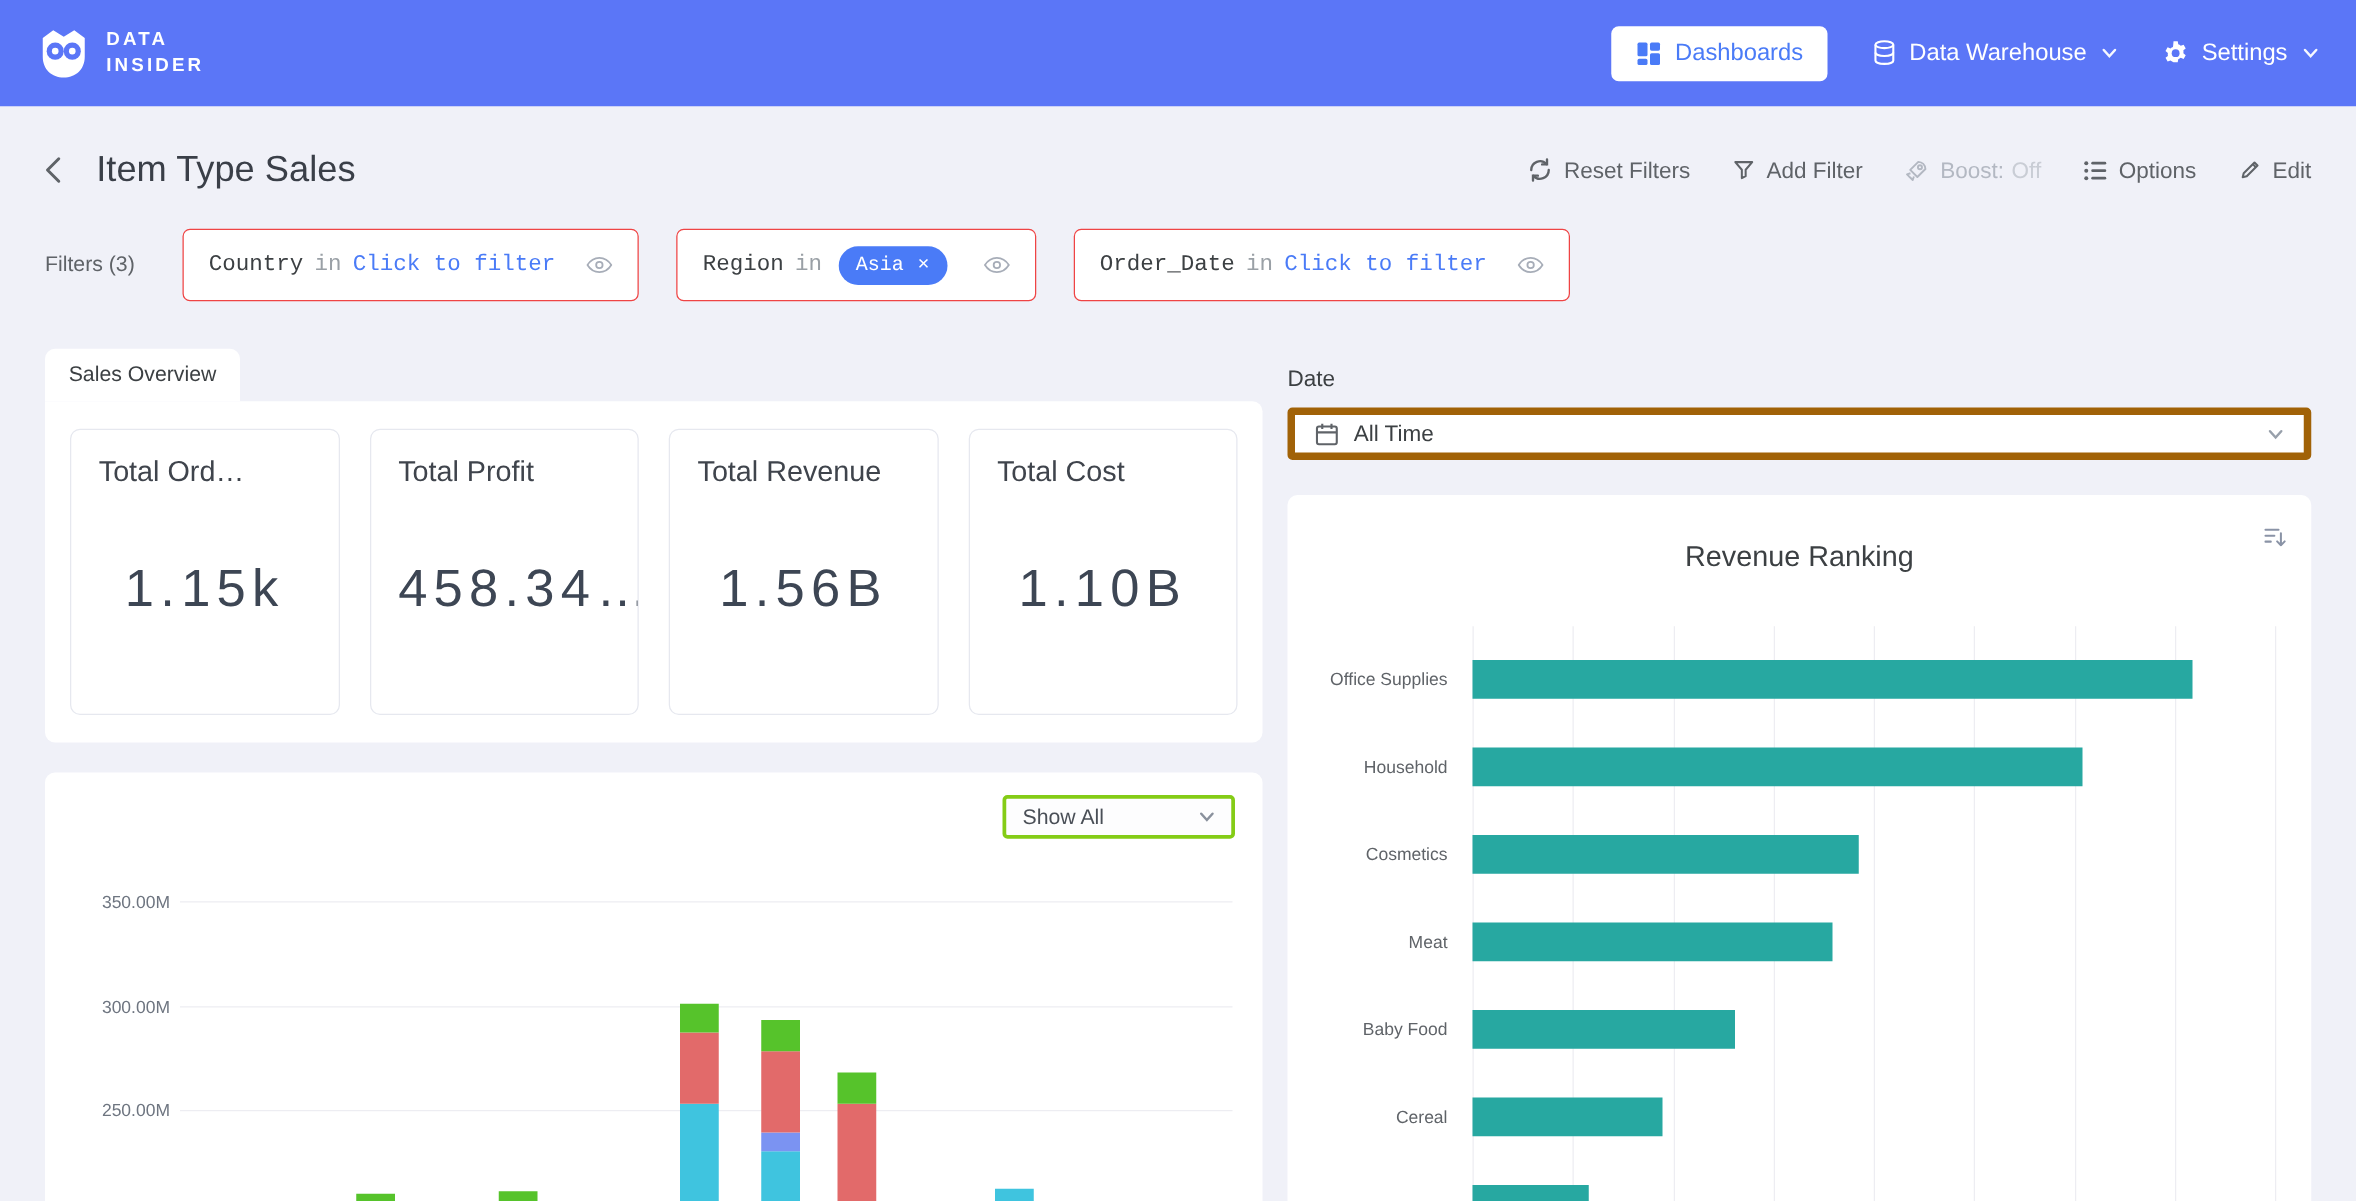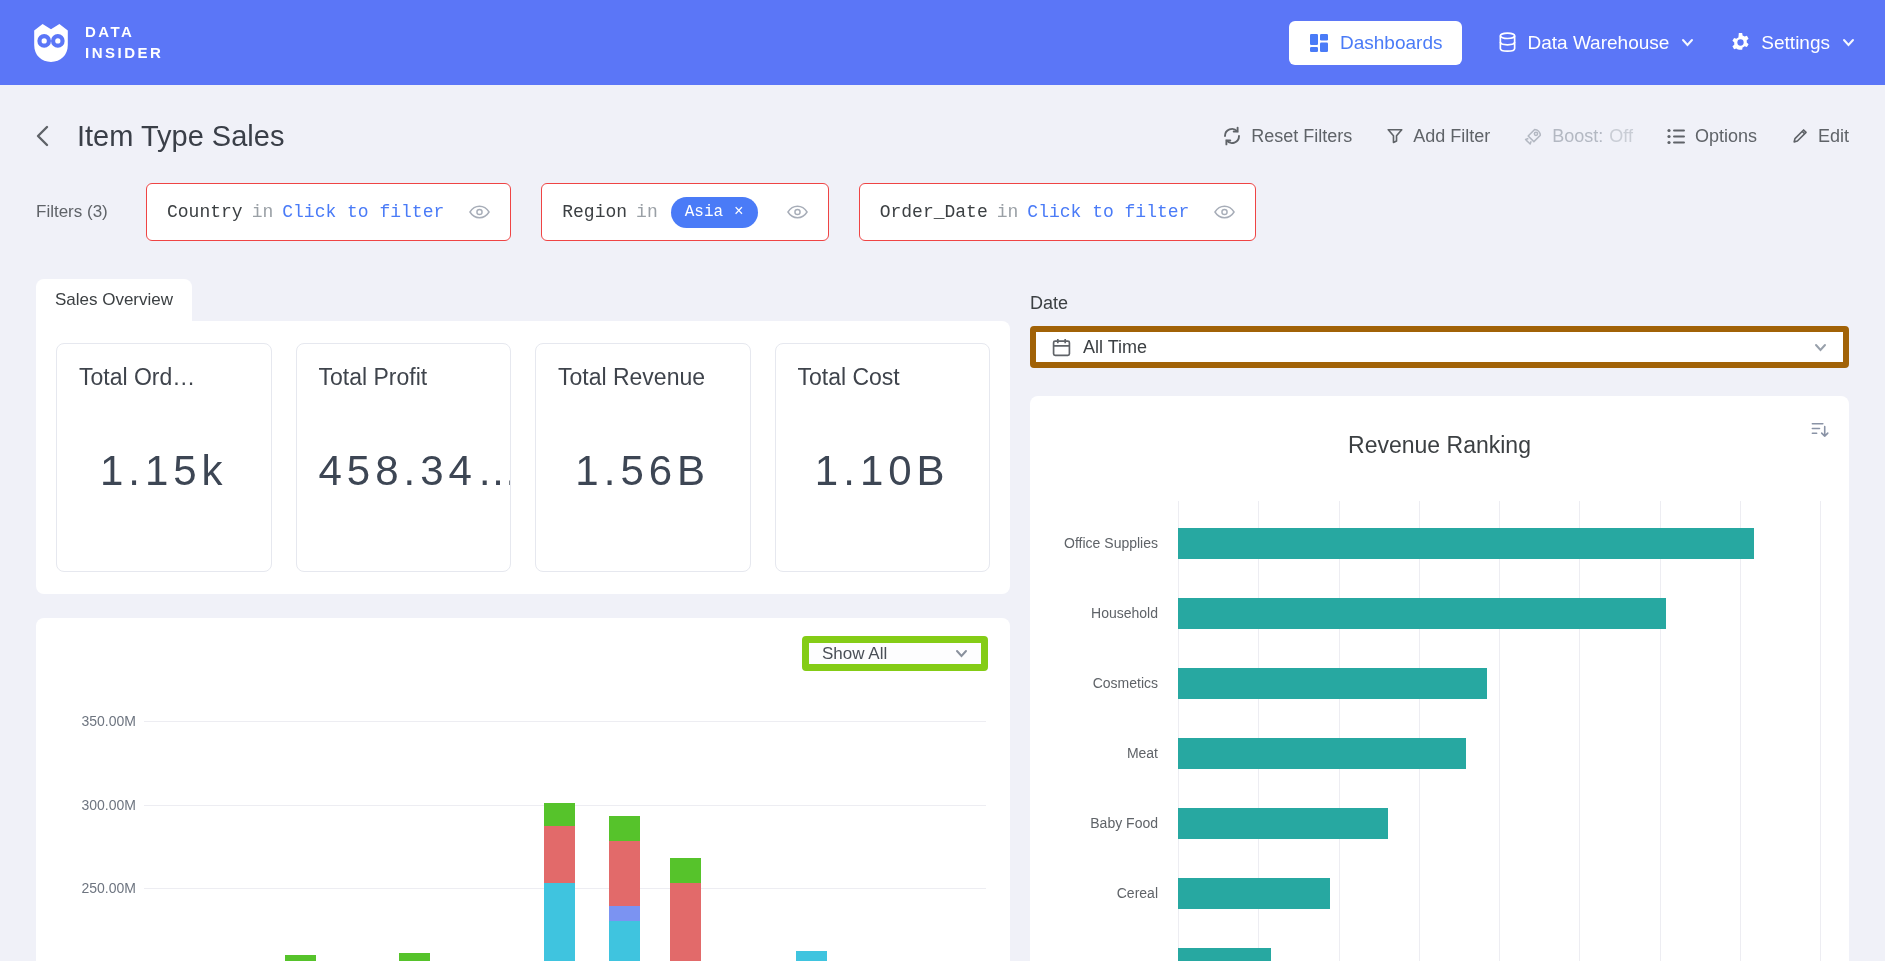--- a/index.html
+++ b/index.html
@@ -52,21 +52,21 @@
   .tab { width:156px; height:42px; background:#fff; border-radius:8px 8px 0 0; display:flex;
          align-items:center; justify-content:center; font-size:17px; color:#3c4043; cursor:pointer; }
   .kpi-panel { background:#fff; border-radius:0 8px 8px 8px; height:273px; padding:22px 20px; display:flex; gap:24px; }
   .kpi-card { flex:1; border:1px solid #e6e8ef; border-radius:8px; padding:20px 22px; display:flex;
               flex-direction:column; overflow:hidden; }
   .kpi-label { font-size:23px; color:#3f444c; white-space:nowrap; overflow:hidden; }
   .kpi-value { margin:auto 0; text-align:center; font-size:42px; letter-spacing:5px; color:#3d4654; white-space:nowrap; }
 
   .chart-card { margin-top:24px; background:#fff; border-radius:8px 8px 0 0; height:347px; position:relative; overflow:hidden; }
   .chart-title { position:absolute; top:32px; left:0; right:0; text-align:center; font-size:23px; color:#3c4043; z-index:3; }
-  .show-all { position:absolute; top:18px; right:22px; width:186px; height:35px; border:7px solid #84cc16;
+  .show-all { position:absolute; top:18px; right:22px; width:186px; height:35px; border:3px solid #84cc16;
               border-radius:4px; background:#fdfdfe; display:flex; align-items:center; padding:0 13px;
               font-size:17px; color:#4a4f57; cursor:pointer; z-index:3; }
   .show-all .chev2 { margin-left:auto; color:#8a919d; display:flex; }
 
   .perf-plot { position:absolute; inset:0; z-index:1; }
   .gridline-h { position:absolute; left:108px; width:842px; height:1px; background:#ededf2; }
   .ytick { position:absolute; width:88px; left:12px; text-align:right; font-size:14px; color:#6e7580; transform:translateY(-50%); }
   .seg { position:absolute; width:31px; }
 
   .date-label { margin-top:14px; font-size:18px; color:#3c4043; }

